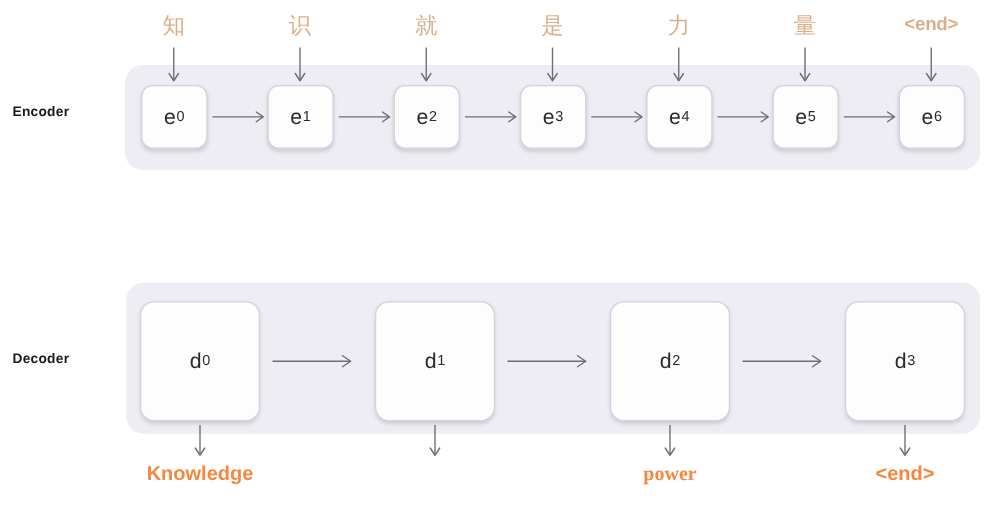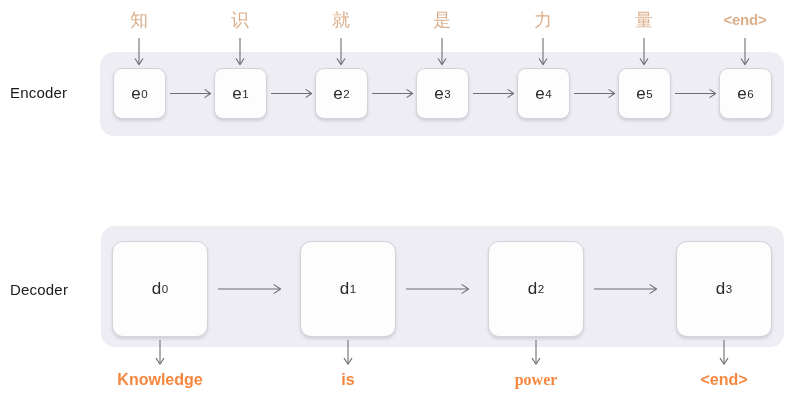--- a/index.html
+++ b/index.html
@@ -23,22 +23,22 @@
     position: absolute;
     background: #eeedf4;
     border-radius: 14px;
   }
   #encoder-band { left: 100px; top: 52px; width: 684px; height: 84px; }
   #decoder-band { left: 101px; top: 226px; width: 683px; height: 121px; }
 
   
   .row-label {
     position: absolute;
-    font-size: 15px;
-    font-weight: normal;
+    font-size: 11px;
+    font-weight: bold;
     color: #1a1a1a;
     letter-spacing: 0.2px;
     white-space: nowrap;
   }
   #encoder-label { left: 10px; top: 84px; }
   #decoder-label { left: 10px; top: 281px; }
 
   
   .cell {
     position: absolute;
@@ -169,21 +169,20 @@
   <div class="cell cell-dec" style="left:488px;">
     <span>d</span>
       <span class="sub">2</span>
   </div>
   <div class="cell cell-dec" style="left:676px;">
     <span>d</span>
       <span class="sub">3</span>
   </div>
 
   <div class="token-bottom" style="left:160px;">Knowledge</div>
-  <div class="token-bottom" style="left:348px;">is</div>
   <div class="token-bottom" style="left:536px;font-family:Liberation Serif, serif;">power</div>
   <div class="token-bottom" style="left:724px;">&lt;end&gt;</div>
 
   <svg id="arrows" viewBox="0 0 800 407">
 
     <g>
       <line class="arrow-line" x1="139" y1="38" x2="139" y2="64"></line>
       <polyline class="arrow-head" points="135.2,58.8 139,64.6 142.8,58.8"></polyline>
     </g>
     <g>

